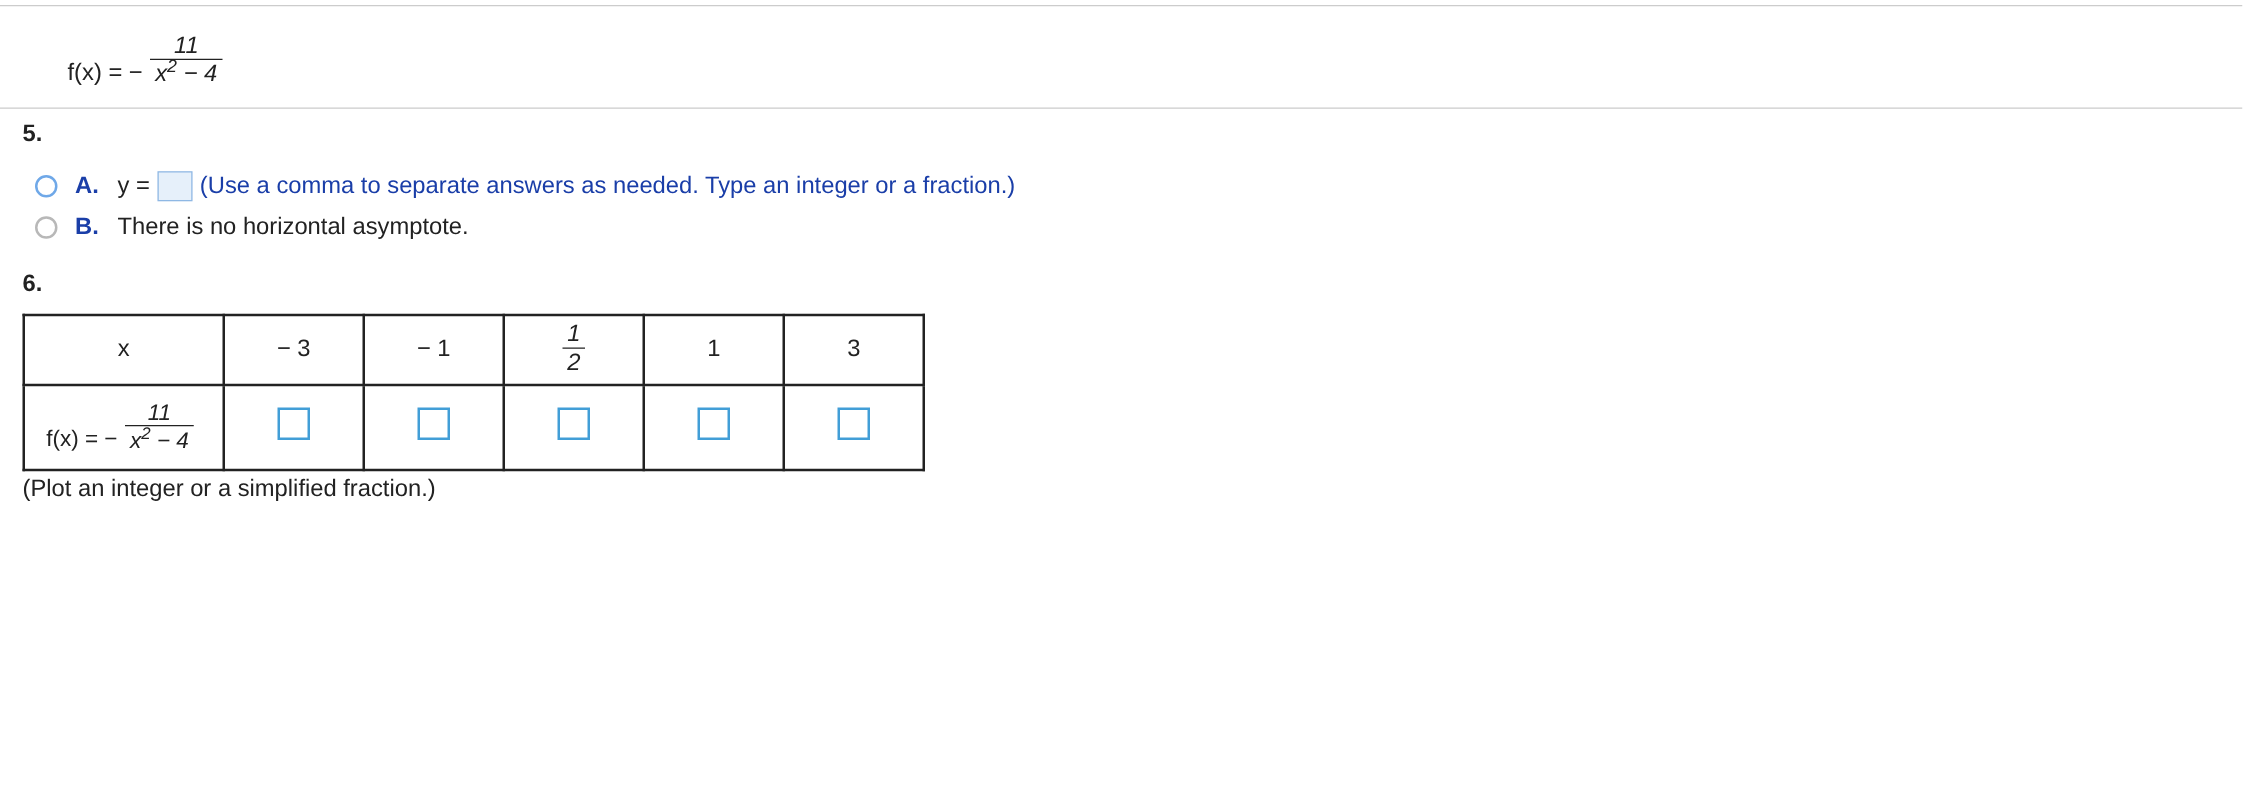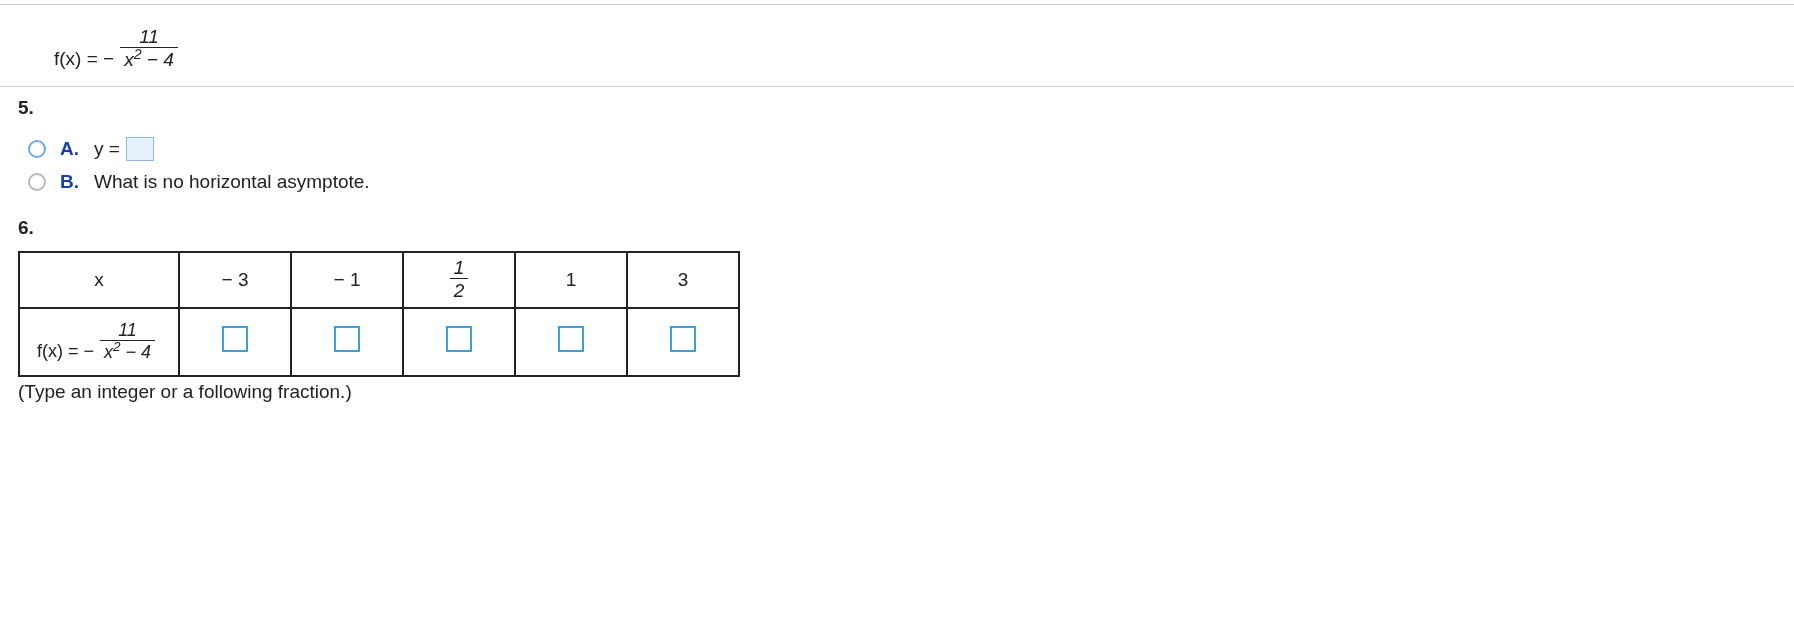--- a/index.html
+++ b/index.html
@@ -127,25 +127,26 @@
 <div class="q-row">
   <div class="q-num">5.</div>
 </div>
 
 <div class="choices">
   <div class="choice-row">
     <span class="radio"></span>
     <span class="choice-label">A.</span>
     <span>y =</span>
     <span class="answer-box"></span>
+    <span class="hint">(Use a comma to separate answers as needed. Type an integer or a fraction.)</span>
   </div>
   <div class="choice-row">
     <span class="radio grey"></span>
     <span class="choice-label">B.</span>
-    <span>What is no horizontal asymptote.</span>
+    <span>There is no horizontal asymptote.</span>
   </div>
 </div>
 
 <div class="q-row">
   <div class="q-num">6.</div>
 </div>
 
 <table class="plot">
   <tbody>
       <tr>
@@ -173,13 +174,13 @@
     </td>
     <td class="val"><span class="input-box"></span></td>
     <td class="val"><span class="input-box"></span></td>
     <td class="val"><span class="input-box"></span></td>
     <td class="val"><span class="input-box"></span></td>
     <td class="val"><span class="input-box"></span></td>
   </tr>
 </tbody>
   </table>
 
-<div class="note">(Type an integer or a following fraction.)</div>
+<div class="note">(Plot an integer or a simplified fraction.)</div>
 
 </body></html>

